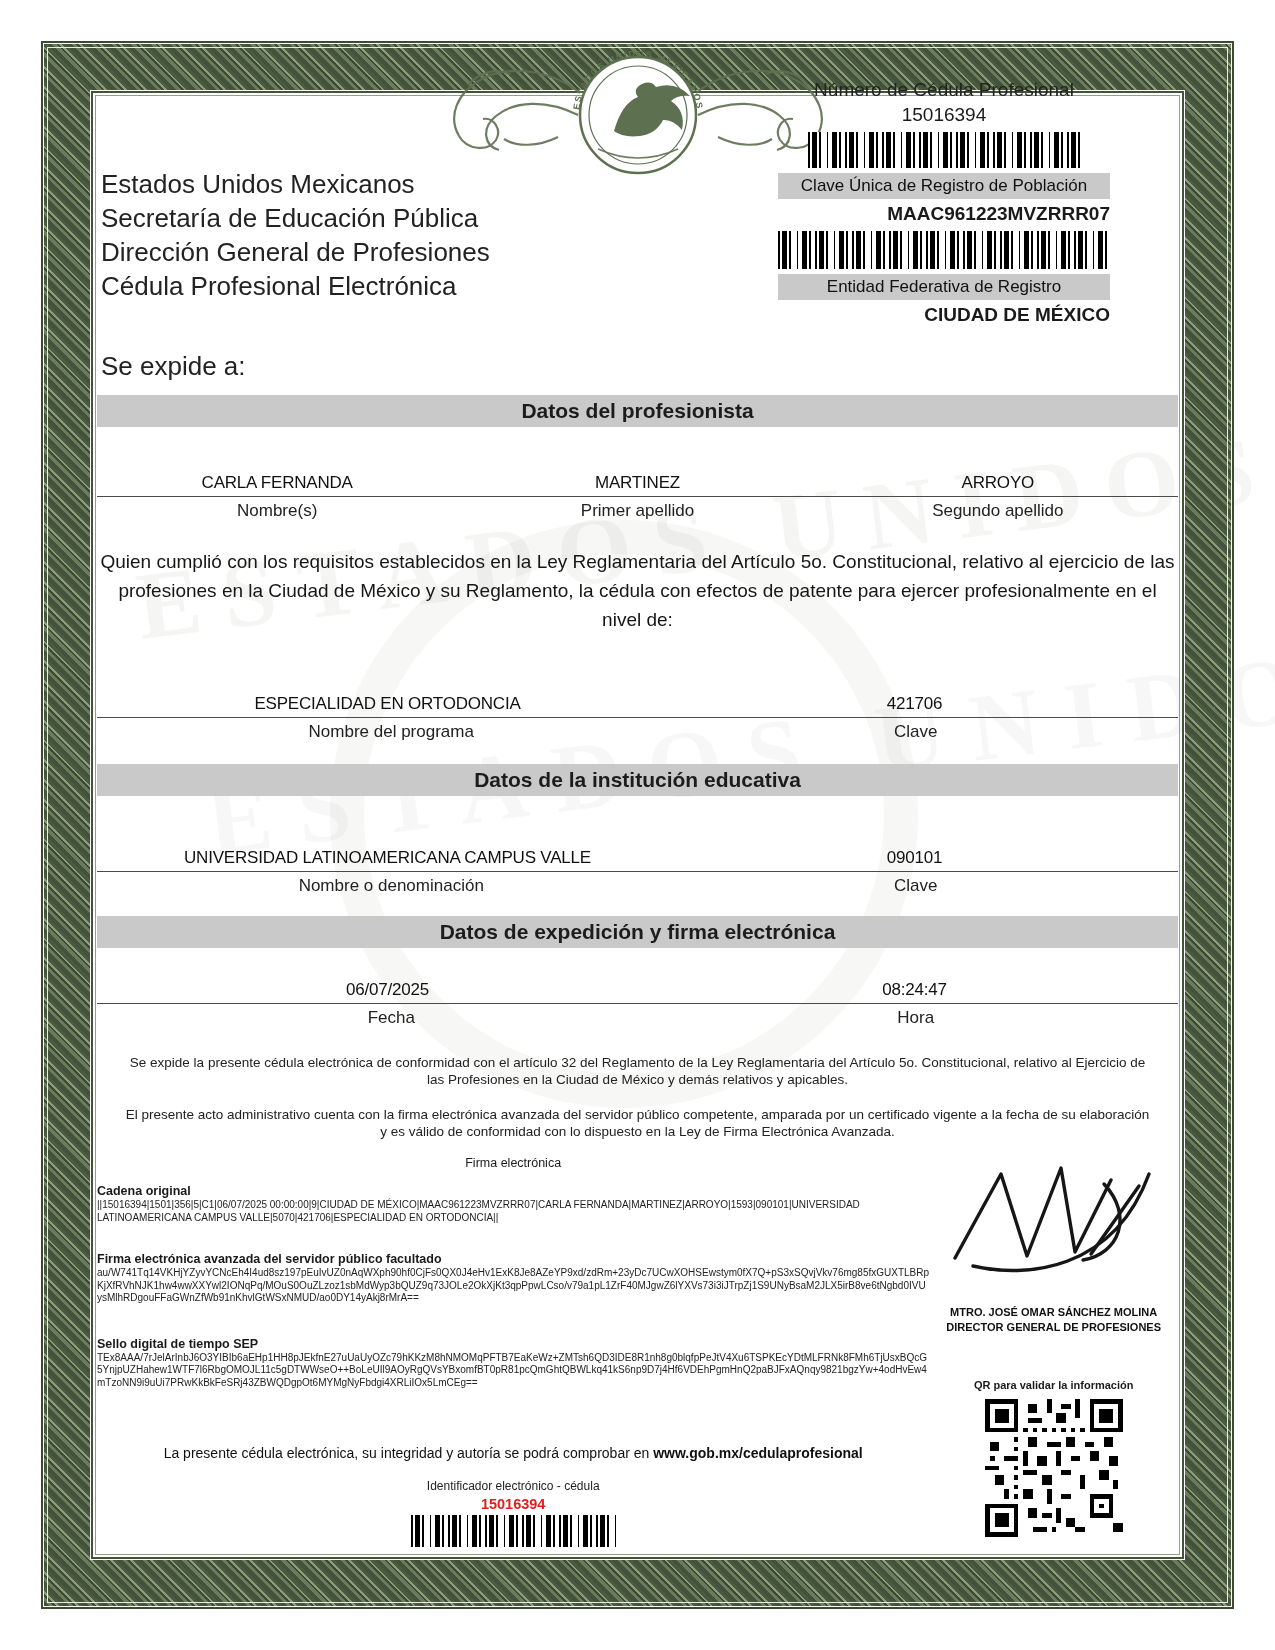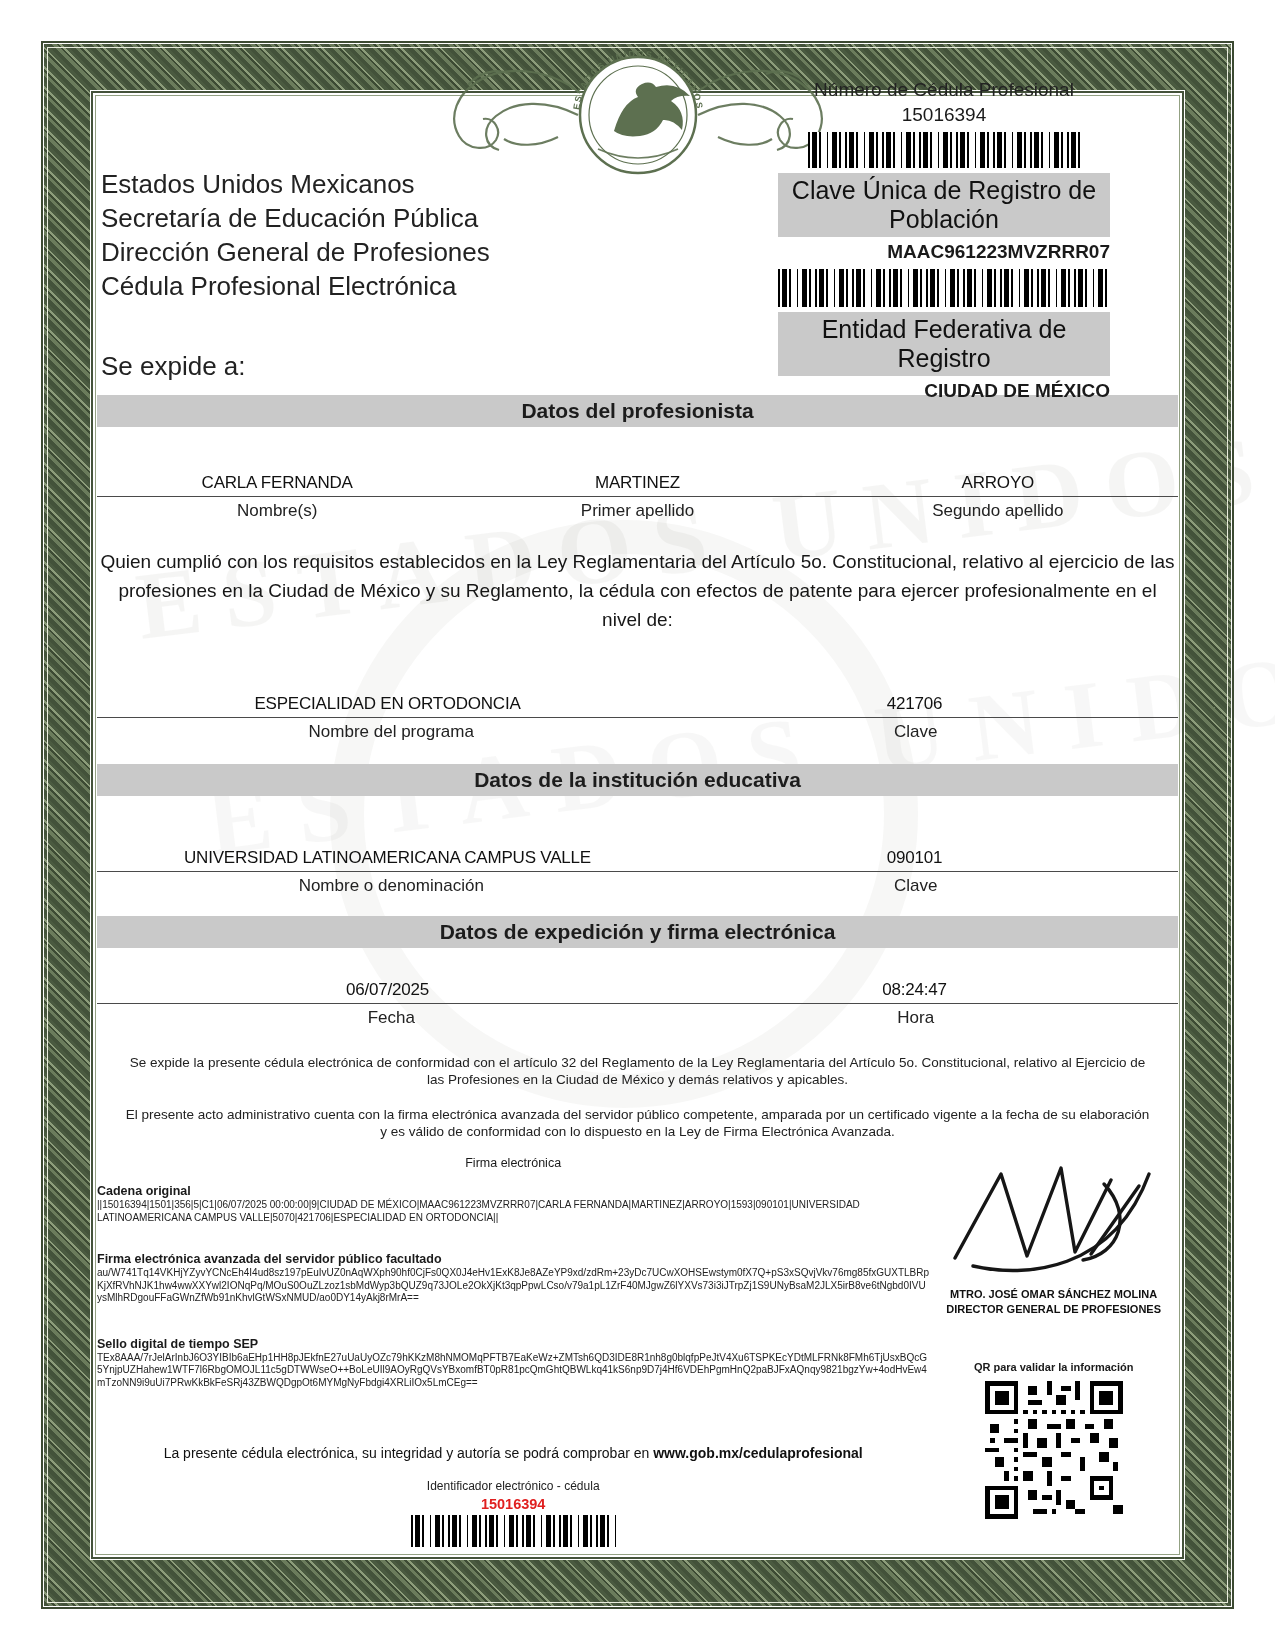--- a/index.html
+++ b/index.html
@@ -36,21 +36,21 @@
 
   .crest{position:absolute;top:-44px;left:50%;transform:translateX(-50%);}
 
   .agency{position:absolute;left:4px;top:72px;font-size:26px;line-height:34px;color:#222;}
 
   .se-expide{position:absolute;left:4px;top:256px;font-size:26px;color:#222;}
 
   .regbox{position:absolute;right:68px;top:-16px;width:332px;text-align:center;}
   .regbox .lbl{font-size:19px;color:#222;}
   .regbox .num{font-size:19px;margin-top:3px;}
-  .gray-band{background:#c9c9c9;font-size:25px;padding:3px 12px;margin-top:5px;color:#111;}
+  .gray-band{background:#c9c9c9;font-size:17px;padding:3px 12px;margin-top:5px;color:#111;}
   .bold-right{font-weight:bold;font-size:19px;text-align:right;margin-top:4px;}
   .barcode{height:36px;margin:6px auto 0 auto;
     background:repeating-linear-gradient(90deg,
       #000 0 2px, #fff 2px 4px, #000 4px 9px, #fff 9px 11px,
       #000 11px 13px, #fff 13px 19px, #000 19px 20px, #fff 20px 24px,
       #000 24px 29px, #fff 29px 31px, #000 31px 33px, #fff 33px 37px);}
   .bc-cedula{width:272px;}
   .bc-curp{width:332px;height:38px;}
 
   .regtable{width:100%;border-collapse:collapse;margin-top:9px;font-size:18px;}
@@ -83,21 +83,21 @@
   .blk-label.sello{margin-top:32px;}
 
   .footer-line{text-align:center;font-size:14px;margin-top:56px;color:#111;}
   .footer-line b{font-weight:bold;}
   .ident-label{text-align:center;font-size:12px;margin-top:18px;color:#222;}
   .ident-num{text-align:center;font-size:14.5px;font-weight:bold;color:#e01f1f;margin-top:3px;}
   .bc-ident{width:205px;height:32px;margin-top:3px;}
 
   .right-col{position:relative;text-align:center;}
   .signature{margin-top:2px;}
-  .officer{font-size:11px;font-weight:bold;line-height:15px;margin-top:0;color:#111;}
+  .officer{font-size:11px;font-weight:bold;line-height:15px;margin-top:18px;color:#111;}
   .qr-label{font-size:11px;font-weight:bold;margin-top:44px;}
   .qr{margin-top:8px;}
 </style>
 </head>
 <body>
 
 <div class="page">
 
   <div class="border-edge-outer"></div>
   <div class="border-frame"></div>

